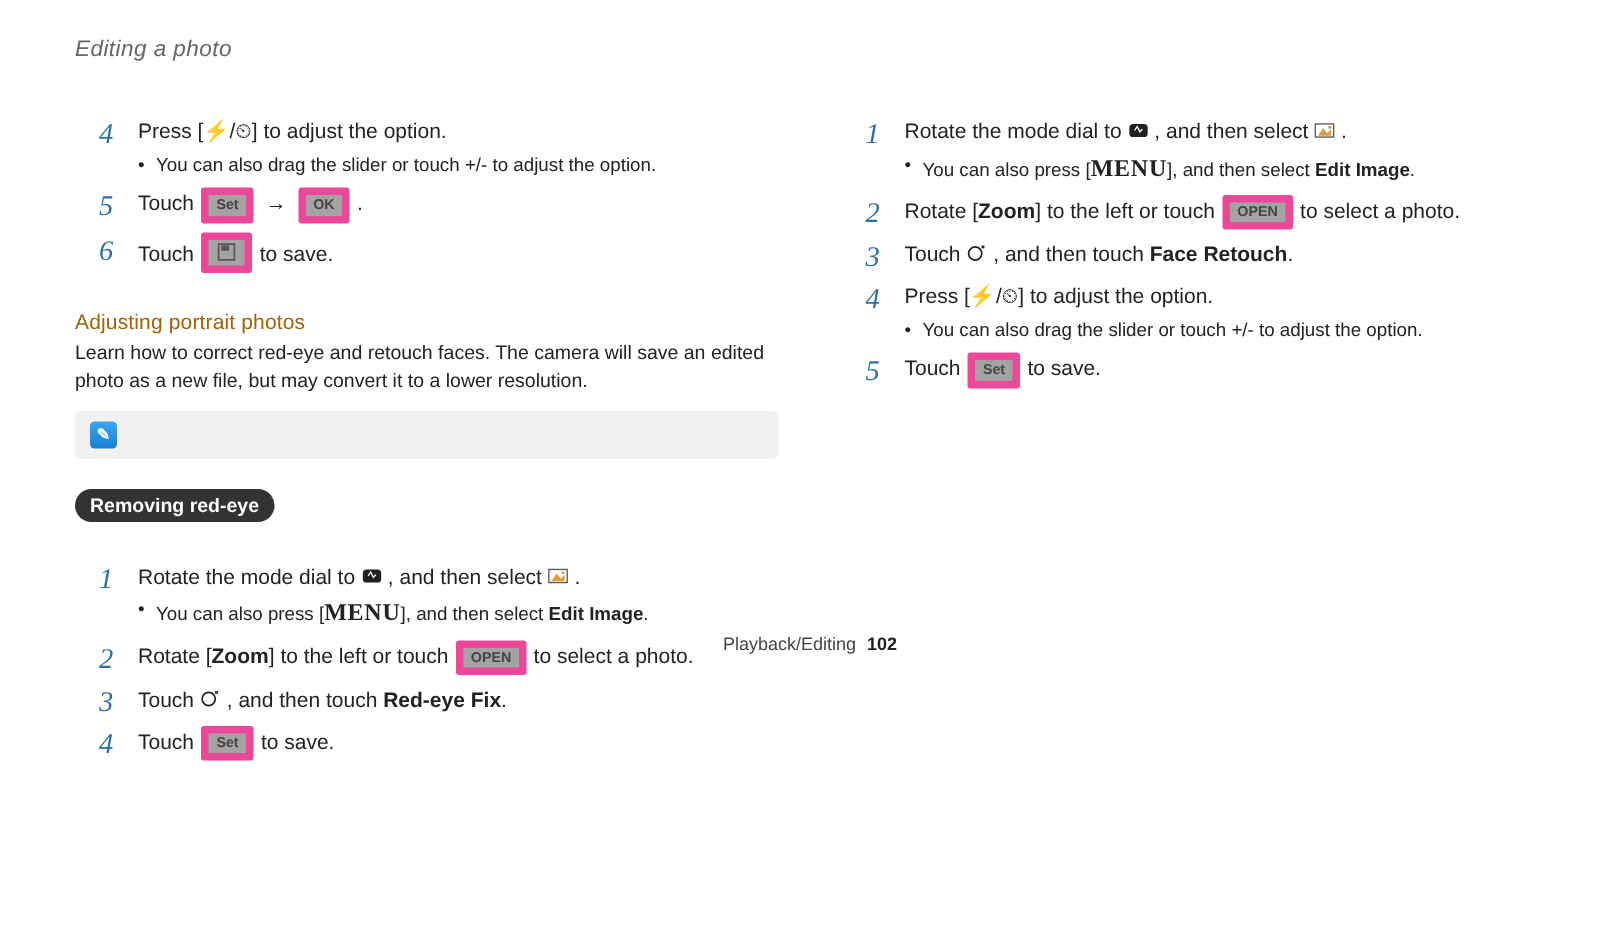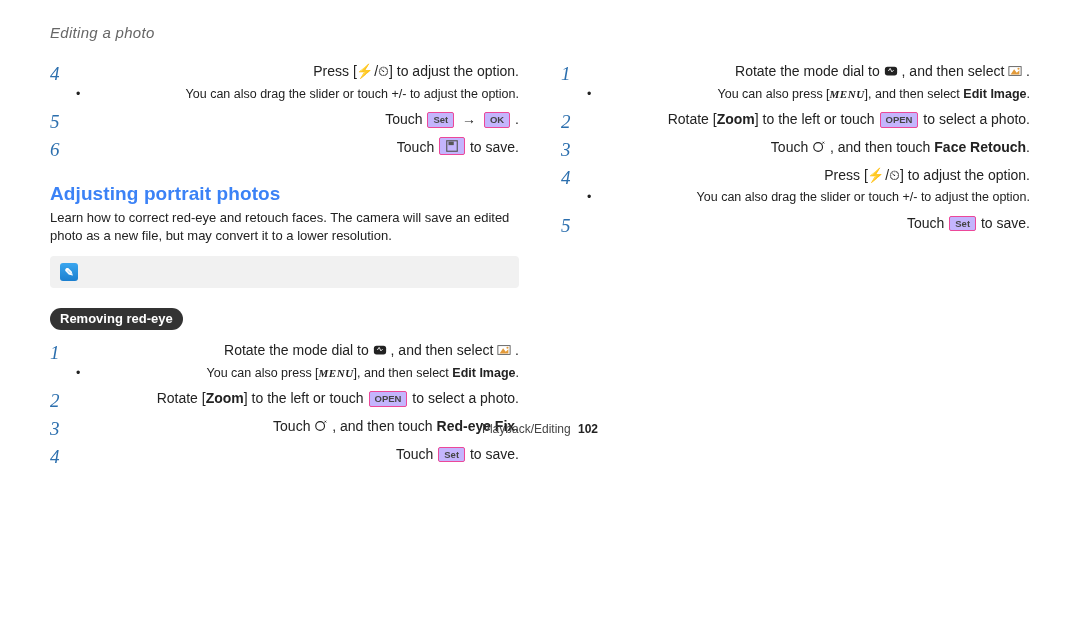--- a/index.html
+++ b/index.html
@@ -28,23 +28,23 @@
   }
   .columns {
     display: flex;
     gap: 42px;
   }
   .col {
     flex: 1 1 0;
     min-width: 0;
   }
   .section-heading {
-    color: #3b82f6;
-    font-size: 19px;
-    font-weight: 700;
+    color: #a16207;
+    font-size: 14px;
+    font-weight: 400;
     margin: 24px 0 4px 0;
     letter-spacing: .1px;
   }
   .section-intro {
     font-size: 13px;
     line-height: 1.45;
     color: #222;
     margin: 0 0 10px 0;
   }
   .note-box {
@@ -79,23 +79,22 @@
     color: #fff;
     font-weight: 600;
     font-size: 13px;
     padding: 3px 10px 4px 10px;
     border-radius: 11px;
     margin: 4px 0 10px 0;
   }
   ol.steps {
     list-style: none;
     padding: 0;
-    margin: 0;
+    margin: 16px;
     counter-reset: step;
-    text-align: right;
   }
   ol.steps > li {
     counter-increment: step;
     position: relative;
     padding-left: 26px;
     margin-bottom: 6px;
     font-size: 14px;
     line-height: 1.55;
   }
   ol.steps > li::before {
@@ -126,34 +125,33 @@
     position: absolute;
     left: 0;
     top: 0;
     color: #222;
   }
   .btn-box {
     display: inline-block;
     font-size: 9.5px;
     font-weight: 600;
     color: #444;
-    border: 1px solid #ec4899;
+    border: 5px solid #ec4899;
     border-radius: 2px;
     padding: 1px 5px 1px 5px;
     margin: 0 1px;
     line-height: 1.2;
     vertical-align: 1px;
-    background: #c4b5fd;
+    background: #a3a3a3;
   }
   .menu-box {
     font-family: serif;
     font-weight: 700;
     letter-spacing: .5px;
-    font-size: 11px;
-    font-style: italic;
+    font-size: 16px;
   }
   .arrow {
     margin: 0 3px;
   }
   .bold { font-weight: 700; }
   .footer {
     position: absolute;
     bottom: 12px;
     left: 0; right: 0;
     text-align: center;

